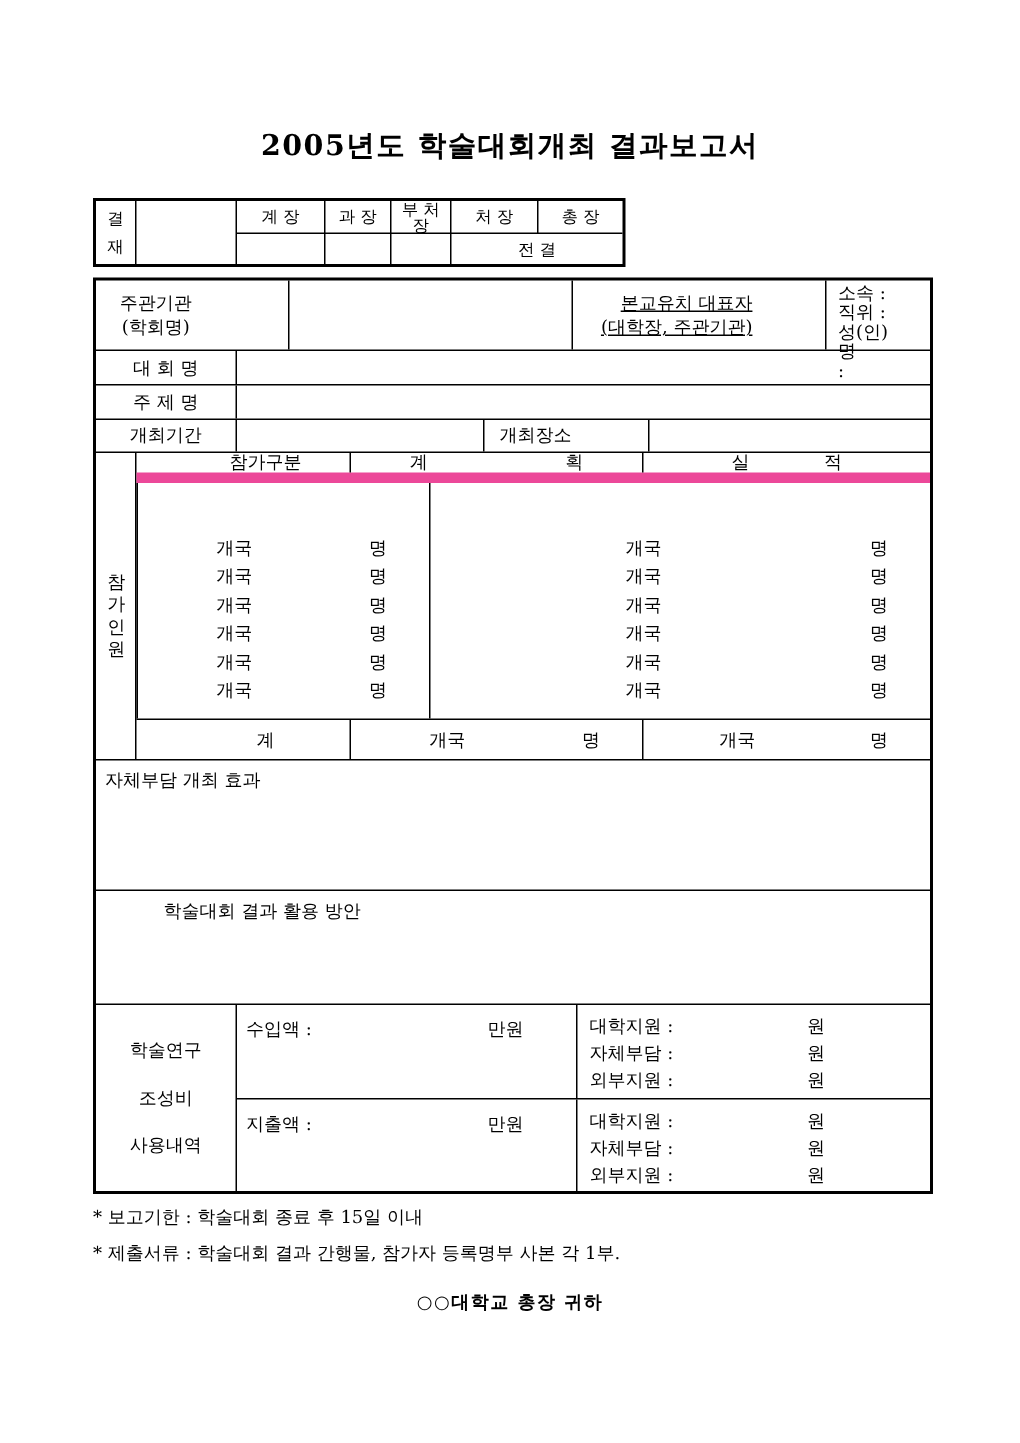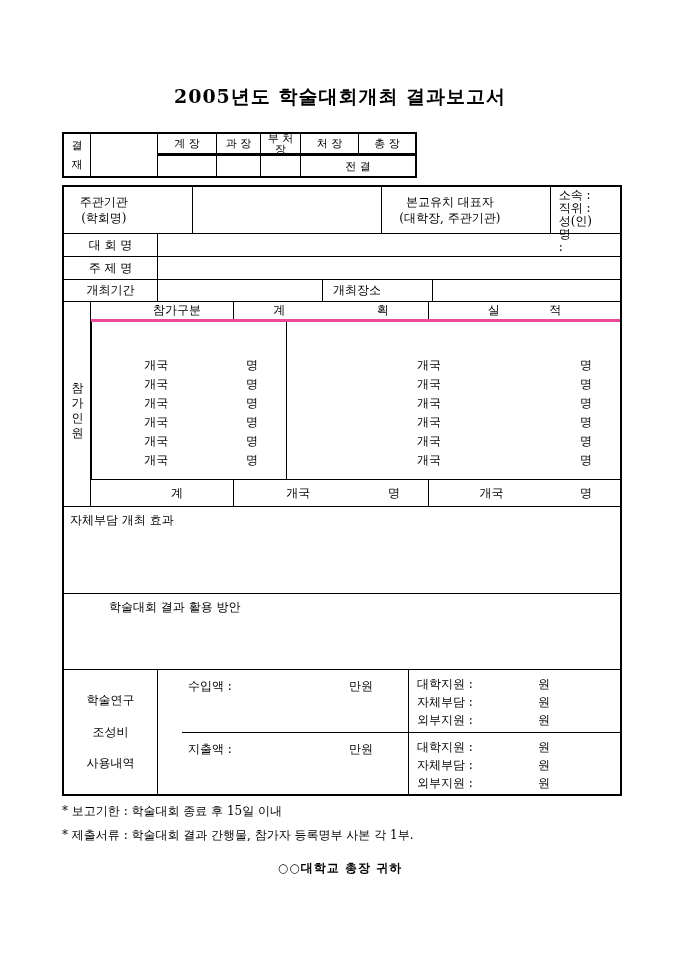--- a/index.html
+++ b/index.html
@@ -18,49 +18,49 @@
   .approval {
     position:absolute; left:62px; top:132px; height:46px;
     display:flex; border:2px solid #000; font-size:11px;
   }
   .ap-gyeol { width:26px; display:flex; flex-direction:column; justify-content:space-evenly; align-items:center; }
   .ap-blank { width:67px; border-left:1px solid #000; }
   .ap-grid {
     display:grid; grid-template-columns:58px 44px 40px 58px 57px; grid-template-rows:22px 1fr;
     border-left:1px solid #000; text-align:center;
   }
-  .ap-h { border-bottom:3px solid #000000; display:flex; align-items:center; justify-content:center; line-height:11px; }
+  .ap-h { border-bottom:1px solid #000000; display:flex; align-items:center; justify-content:center; line-height:11px; }
   .ap-s { display:flex; align-items:center; justify-content:center; }
   .bl { border-left:1px solid #000; }
   .jeon { grid-column:4 / 6; }
 
   
   .main { position:absolute; left:62px; top:185px; width:560px; border:2px solid #000; }
   .row { display:flex; border-bottom:1px solid #000; }
   .row:last-child { border-bottom:none; }
   .cl { border-left:1px solid #000; }
   .cell { display:flex; align-items:center; justify-content:center; text-align:center; }
   .grow { flex:1; }
   .w165 { width:165px; }
   .w93  { width:93px; }
 
   .r1 { height:47px;gap:48px; } .r2 { height:23px; } .r3 { height:23px; } .r4 { height:22px; }
   .r5 { height:205px; } .r6 { height:87px; } .r7 { height:76px;padding-left:39px; } .r8 { height:124px; }
 
   .c-2line { flex-direction:column; line-height:16px; }
-  .c-rep { width:138px; flex-direction:column; align-items:center; padding-left:16px; line-height:16px; text-align:left; }
+  .c-rep { width:138px; flex-direction:column; align-items:flex-end; padding-left:16px; line-height:16px; text-align:left;text-decoration:underline; }
   .c-id { flex:1; flex-direction:column; align-items:stretch; justify-content:space-evenly; padding:2px 8px; text-align:left; line-height:13px; }
   .id-line { display:flex; justify-content:space-between; padding-right:20px; }
   .c-venue { width:110px; justify-content:flex-start; padding-left:10px; }
 
   
   .c-vert { width:26px; display:flex; align-items:center; justify-content:center; }
   .vtext { writing-mode:vertical-rl; text-orientation:upright; letter-spacing:3px; }
   .p-right { flex:1; display:flex; flex-direction:column; }
-  .p-head { height:20px; display:flex; border-bottom:3px solid #ec4899; }
+  .p-head { height:20px; display:flex; border-bottom:7px solid #ec4899; }
   .p-head > div { display:flex; align-items:center; justify-content:center; }
   .ph-cat { width:142px; padding-left:30px; }
   .ph-plan { width:195px; white-space:pre; }
   .ph-act { flex:1; white-space:pre; }
   .p-body { flex:1; display:flex; }
   .pb-labels { width:142px; padding-top:34px; padding-left:30px; text-align:center; }
   .pb-labels > div { height:19px; line-height:19px; }
   .pb-units { padding-top:34px; }
   .w195 { width:195px; }
   .u-row { display:flex; height:19px; line-height:19px; }
@@ -69,21 +69,21 @@
   .p-total { height:27px; display:flex; border-top:1px solid #000; }
   .pt-label { width:142px; display:flex; align-items:center; justify-content:center; padding-left:30px; }
   .pt-units { display:flex; flex-direction:column; justify-content:center; }
 
   
   .c-free { flex:1; align-items:flex-start; justify-content:flex-start; text-align:left; padding:5px 6px; }
 
   
   .c-blabel { width:93px; display:flex; flex-direction:column; justify-content:space-evenly; align-items:center; padding:8px 0; }
   .b-right { flex:1; display:flex; flex-direction:column; }
-  .b-row { flex:1; display:flex;margin-left:24px; }
+  .b-row { flex:1; display:flex; }
   .bb { border-bottom:1px solid #000; }
   .b-amount { width:226px; display:flex; justify-content:space-between; align-items:flex-start; padding:8px 35px 0 6px; }
   .b-sources { flex:1; display:flex; flex-direction:column; padding:5px 70px 0 8px; }
   .b-src { display:flex; justify-content:space-between; line-height:18px; }
 
   
   .notes { position:absolute; left:62px; top:799px; line-height:24px; }
   .addressee { position:absolute; top:860px; left:0; width:100%; text-align:center; font-weight:bold; letter-spacing:1px; }
 </style>
 </head>

